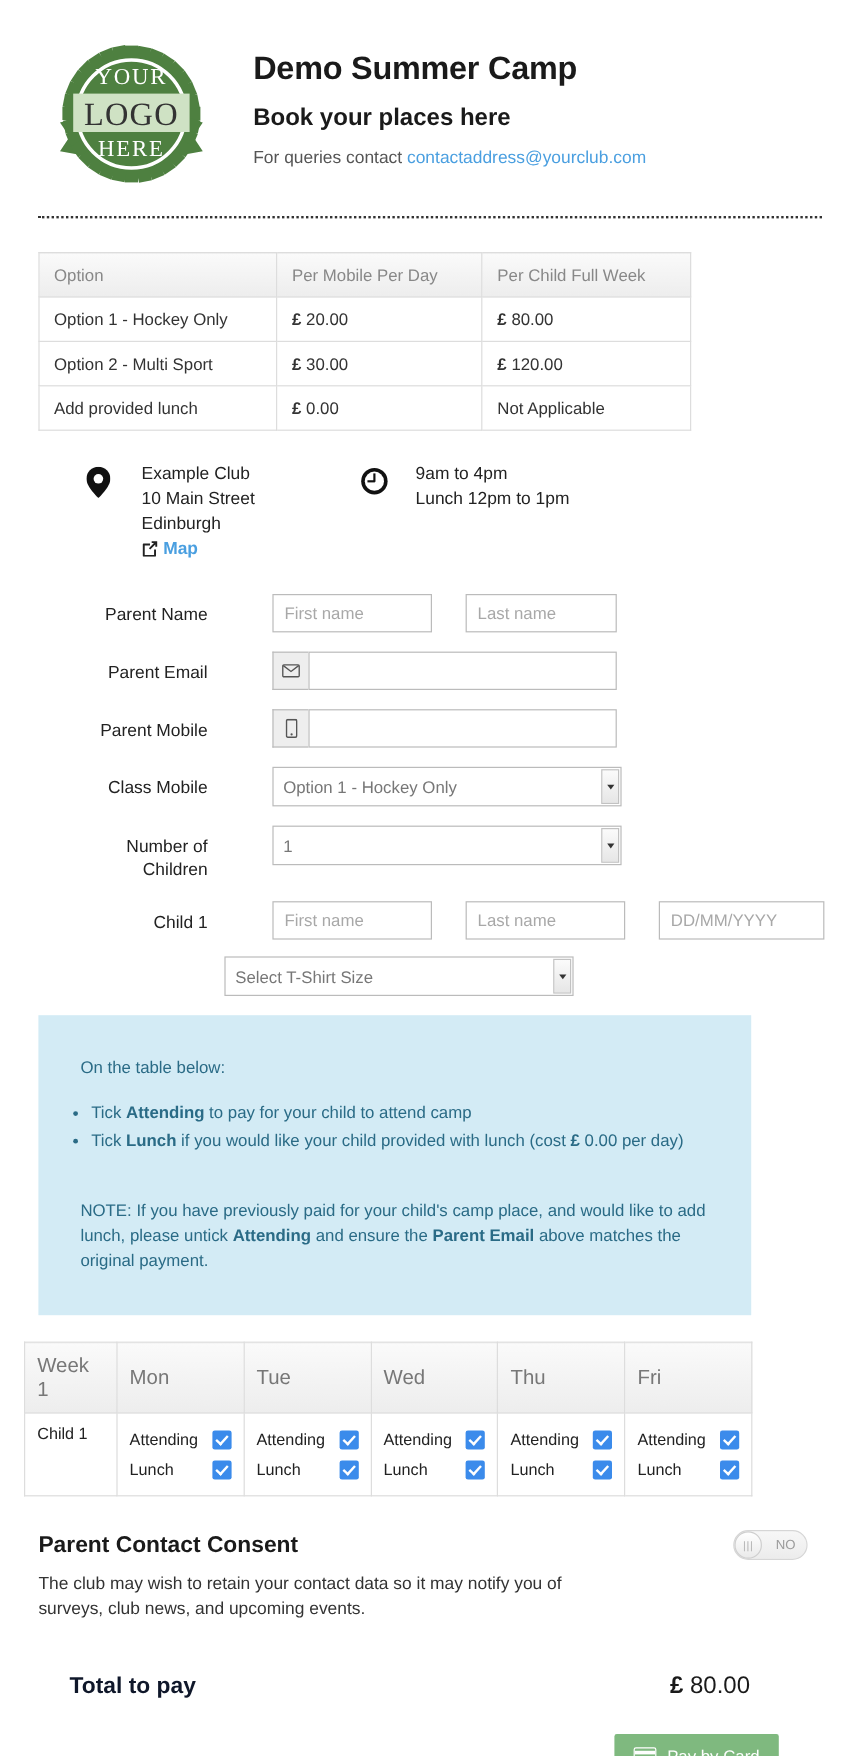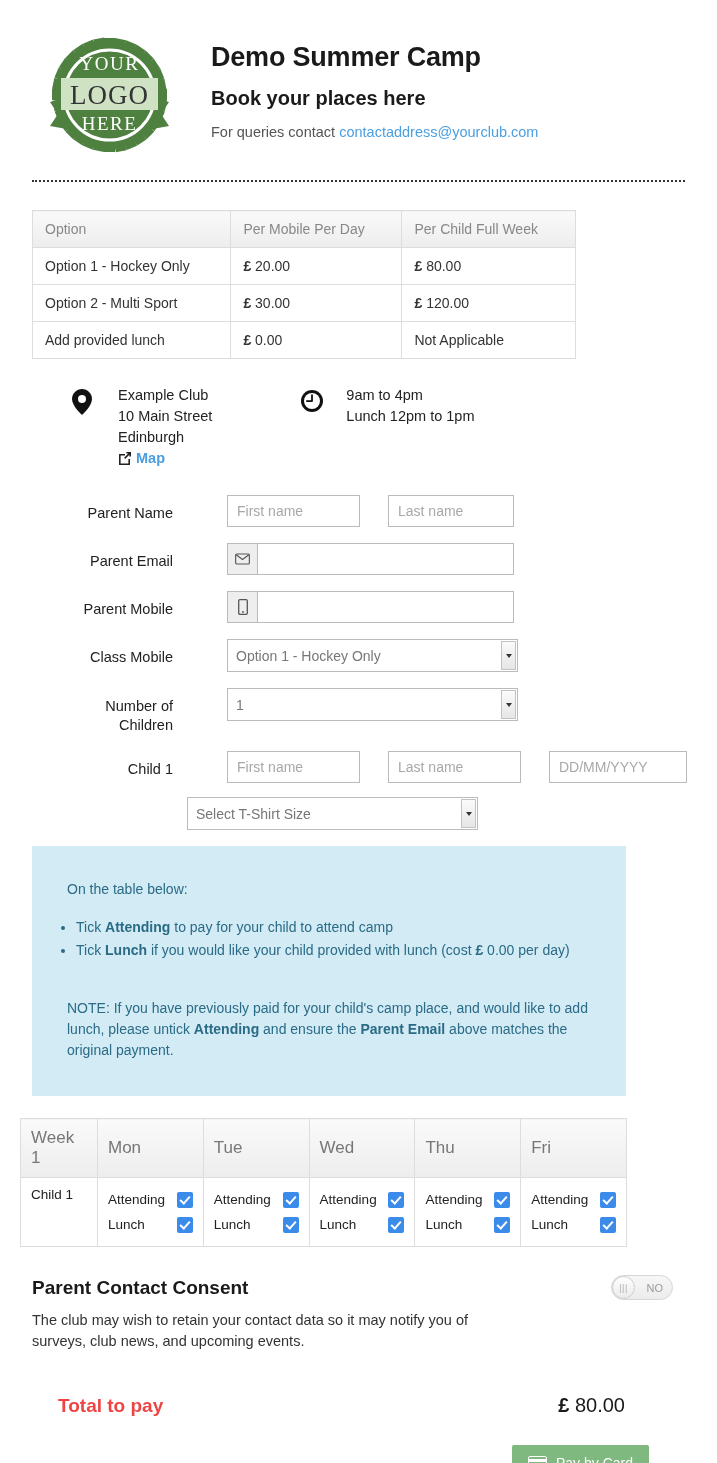--- a/index.html
+++ b/index.html
@@ -311,21 +311,21 @@
   
   .total-row {
     display: flex;
     align-items: baseline;
     justify-content: space-between;
     padding: 42px 92px 0 58px;
   }
   .total-label {
     font-size: 19px;
     font-weight: bold;
-    color: #ef4444;
+    color: #0f172a;
   }
   .total-value {
     font-size: 20px;
     color: #1a1a1a;
   }
   .total-value .gbp { font-weight: bold; }
 
   .pay-row {
     display: flex;
     justify-content: flex-end;

